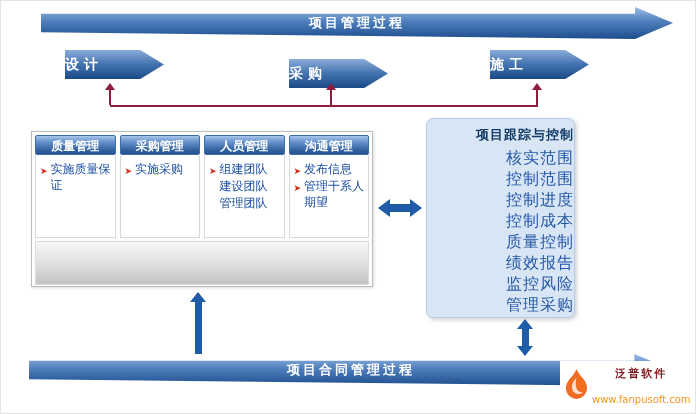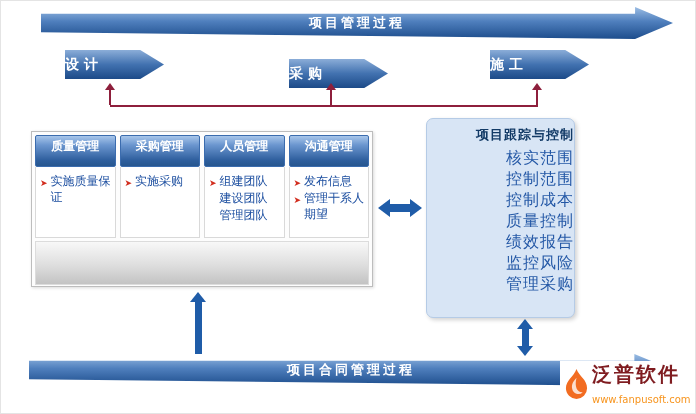--- a/index.html
+++ b/index.html
@@ -38,21 +38,21 @@
 
   
   #processPanel {
     position:absolute; left:30px; top:130px; width:342px; height:156px;
     border:1px solid #bdbdbd; background:#fdfdfd; padding:3px;
     box-shadow:1px 1px 3px rgba(0,0,0,.15);
   }
   .cols { display:flex; gap:4px; height:103px; }
   .col { flex:1; display:flex; flex-direction:column; }
   .col-header {
-    height:32px; line-height:20px; text-align:center; color:#fff; font-weight:bold; font-size:12px;
+    height:20px; line-height:20px; text-align:center; color:#fff; font-weight:bold; font-size:12px;
     background:linear-gradient(180deg,#a8c6ea 0%,#6b96cf 30%,#2f5f9e 80%,#27568f 100%);
     border:1px solid #3b6cae; border-radius:2px;
   }
   .col-body { flex:1; background:#fff; border:1px solid #d9d9d9; border-top:none; padding:6px 2px 0 4px; }
   .entry { display:flex; font-size:12px; color:#1d4fa0; line-height:16px; margin-bottom:1px; }
   .bullet { color:#d22d1e; font-size:9px; margin-right:3px; flex:none; transform:translateY(2px); }
   .entry.no-bullet .bullet { visibility:hidden; }
   .panel-footer { height:44px; margin-top:3px; border:1px solid #dcdcdc;
     background:linear-gradient(180deg,#f8f8f8 0%,#dedede 55%,#c3c3c3 100%); }
 
@@ -76,21 +76,21 @@
   .v-head-down { width:0; height:0; border-left:8px solid transparent; border-right:8px solid transparent; border-top:10px solid #1f5ca8; }
   .v-bar { width:7px; flex:1; background:#1f5ca8; }
   #upArrow { left:189px; top:291px; width:16px; height:62px; }
   #vDoubleArrow { left:516px; top:318px; width:16px; height:37px; }
 
   
   #logoBlock {
     position:absolute; left:559px; top:360px; width:137px; height:52;
     background:#ffffff; z-index:5; display:flex; align-items:center; gap:3px; padding:2px 0 2px 4px;
   }
-  .logo-name { font-size:20px; font-weight:bold; color:#7f1c20; letter-spacing:2px; line-height:22px; }
+  .logo-name { font-size:11px; font-weight:bold; color:#7f1c20; letter-spacing:2px; line-height:22px;text-align:center; }
   .logo-url { font-size:10px; color:#f7941d; line-height:13px;margin-top:8px; }
 </style>
 </head>
 <body>
 
 <div class="stage">
 
   <div class="banner" id="topBanner">
     <span>项目管理过程</span>
   </div>
@@ -175,20 +175,21 @@
   <div class="harrow">
     <span class="h-head-left"></span>
     <span class="h-bar"></span>
     <span class="h-head-right"></span>
   </div>
 
   <div id="trackingPanel">
     <div class="tracking-title">项目跟踪与控制</div>
     <div class="tracking-item">核实范围</div>
     <div class="tracking-item">控制范围</div>
+    <div class="tracking-item">控制进度</div>
     <div class="tracking-item">控制成本</div>
     <div class="tracking-item">质量控制</div>
     <div class="tracking-item">绩效报告</div>
     <div class="tracking-item">监控风险</div>
     <div class="tracking-item">管理采购</div>
   </div>
 
   <div class="varrow" id="upArrow">
     <span class="v-head-up"></span>
     <span class="v-bar"></span>

